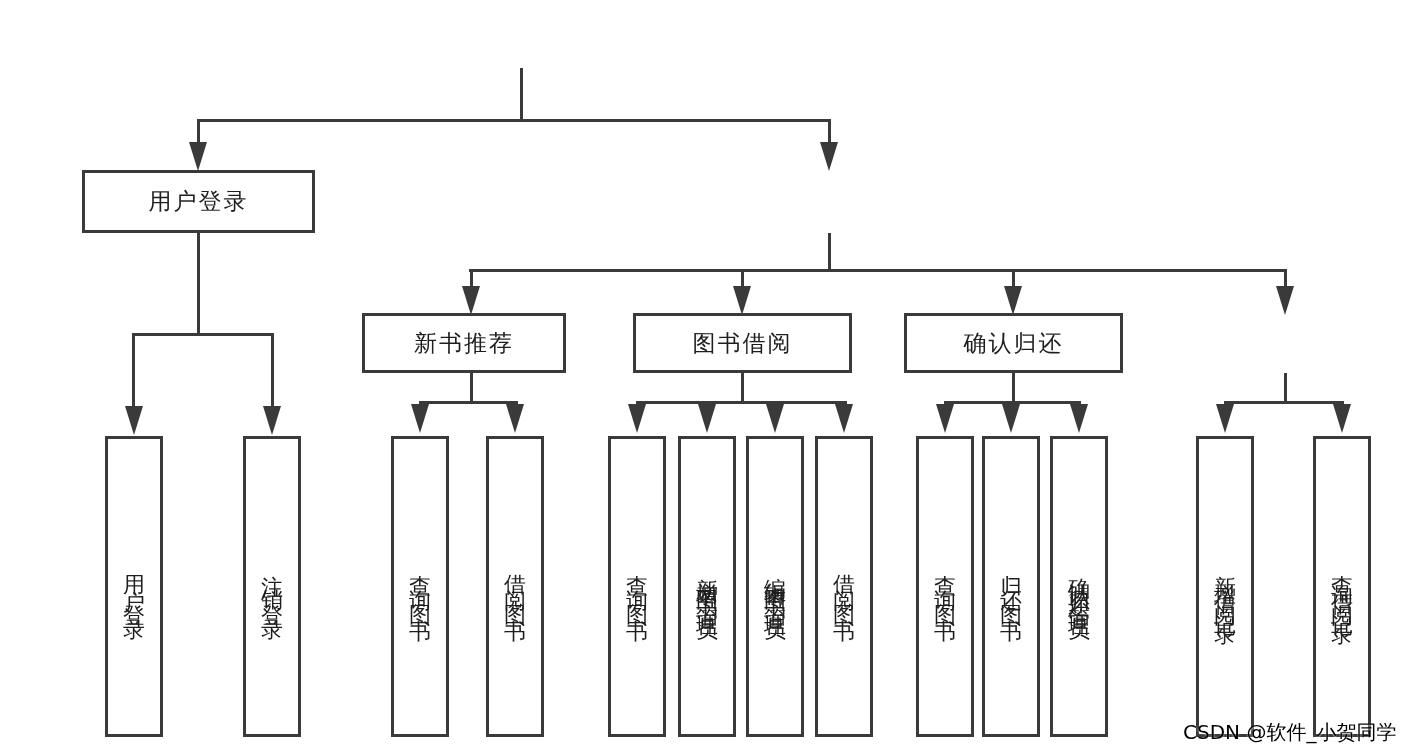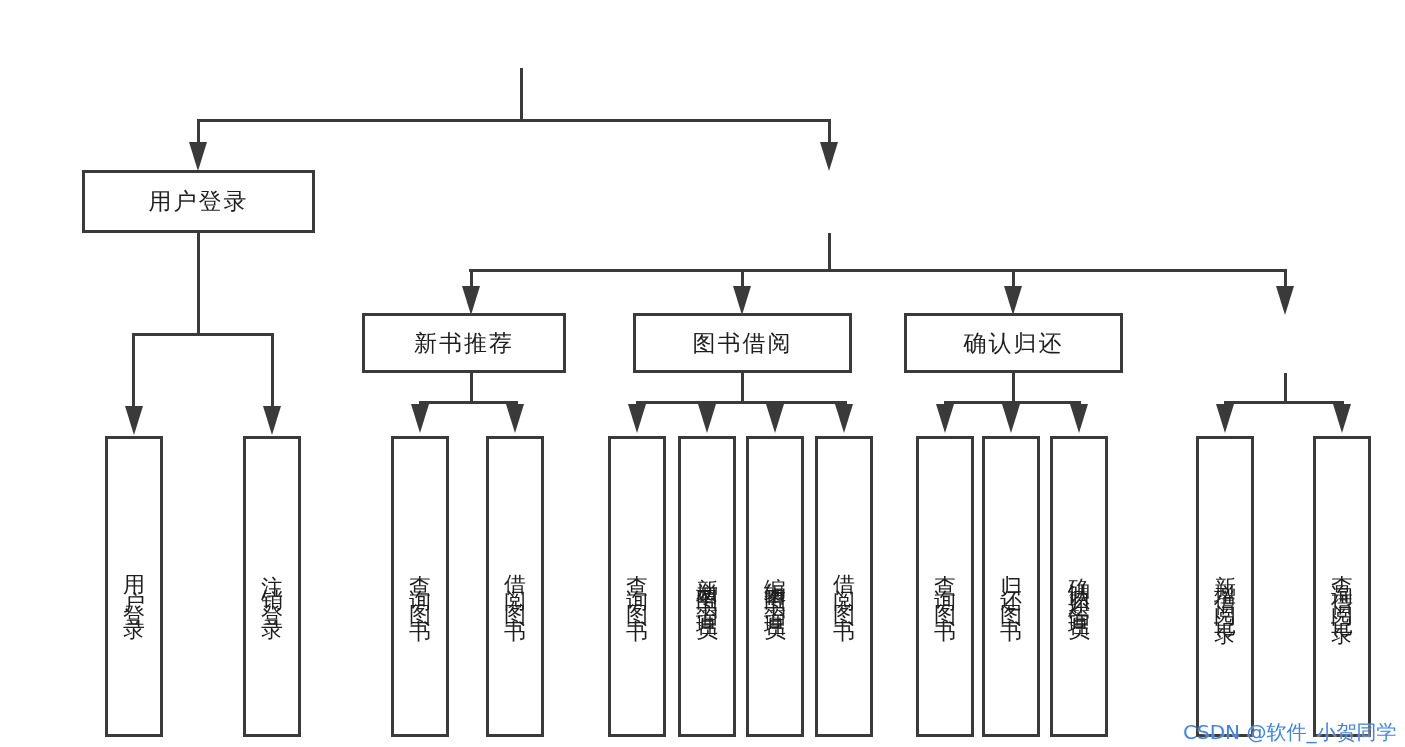--- a/index.html
+++ b/index.html
@@ -52,21 +52,21 @@
     border-left: 9px solid transparent;
     border-right: 9px solid transparent;
     border-top: 29px solid #3a3a3a;
     z-index: 1;
   }
   .watermark {
     position: absolute;
     left: 1183px;
     top: 719px;
     font-size: 20px;
-    color: #3b82f6;
+    color: #000000;
     text-shadow: 0 1px 2px rgba(255,255,255,0.85);
     white-space: nowrap;
     z-index: 5;
   }
 </style>
 </head>
 <body>
 
 <div class="canvas">
 

